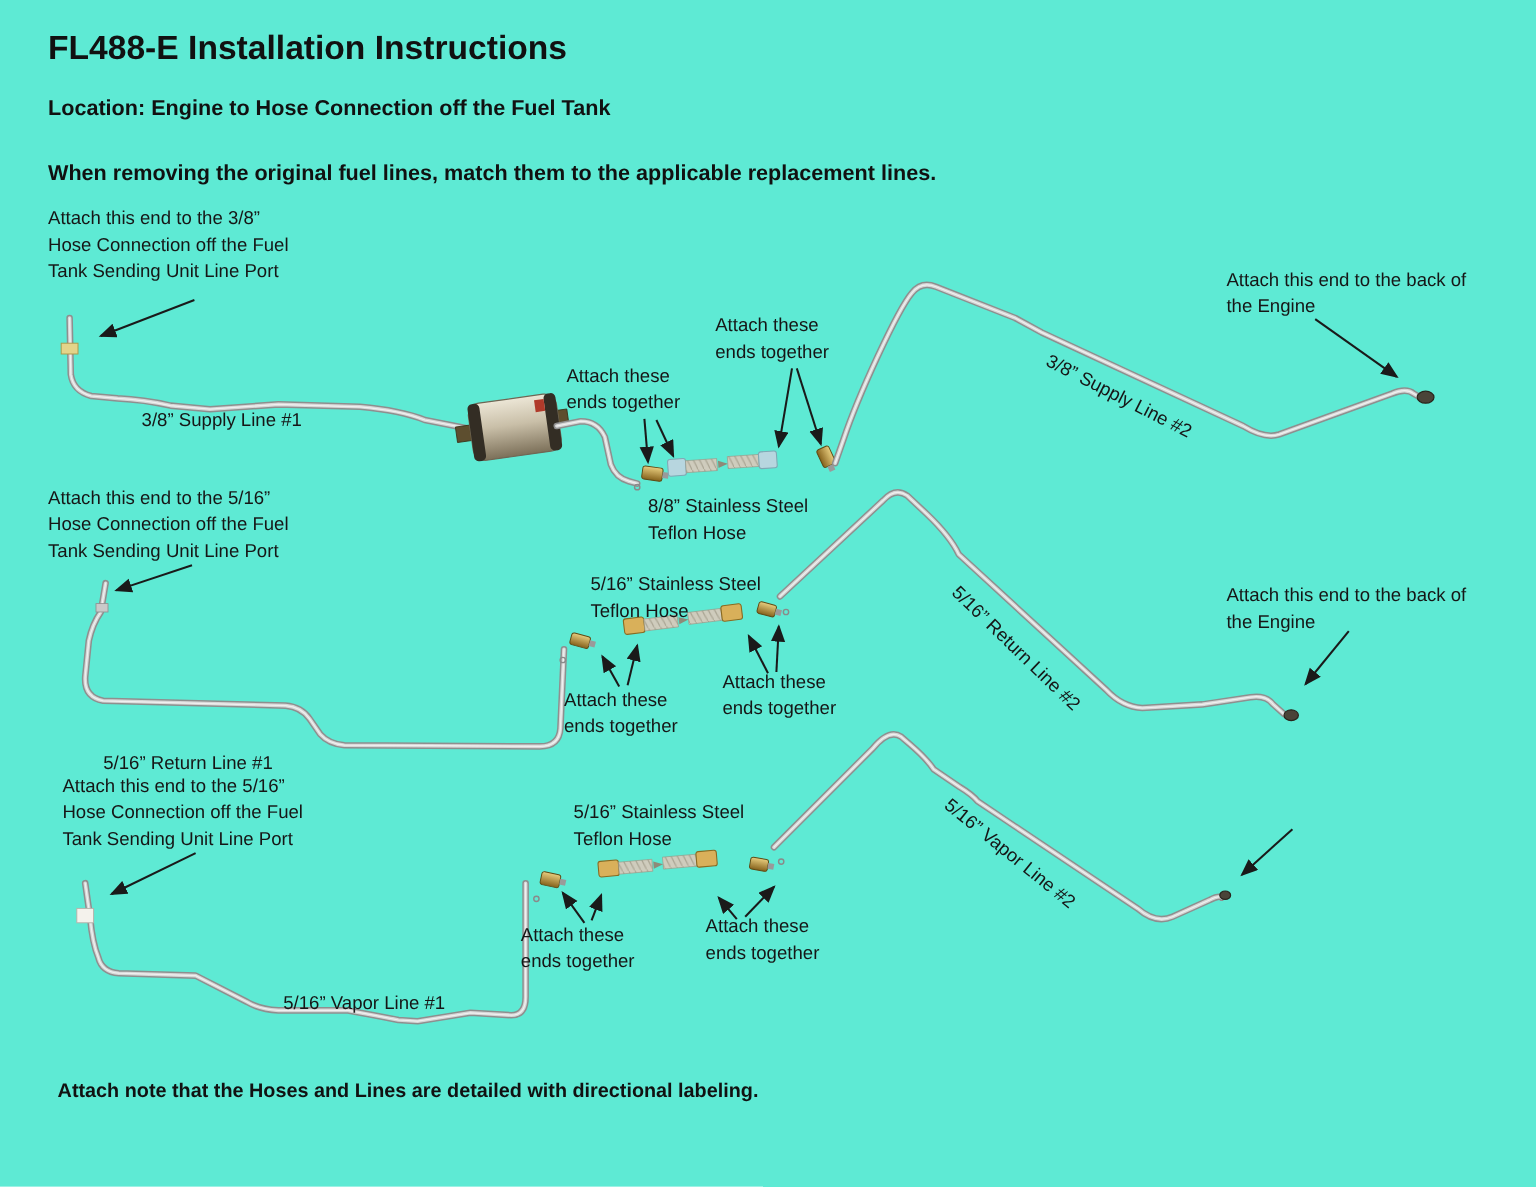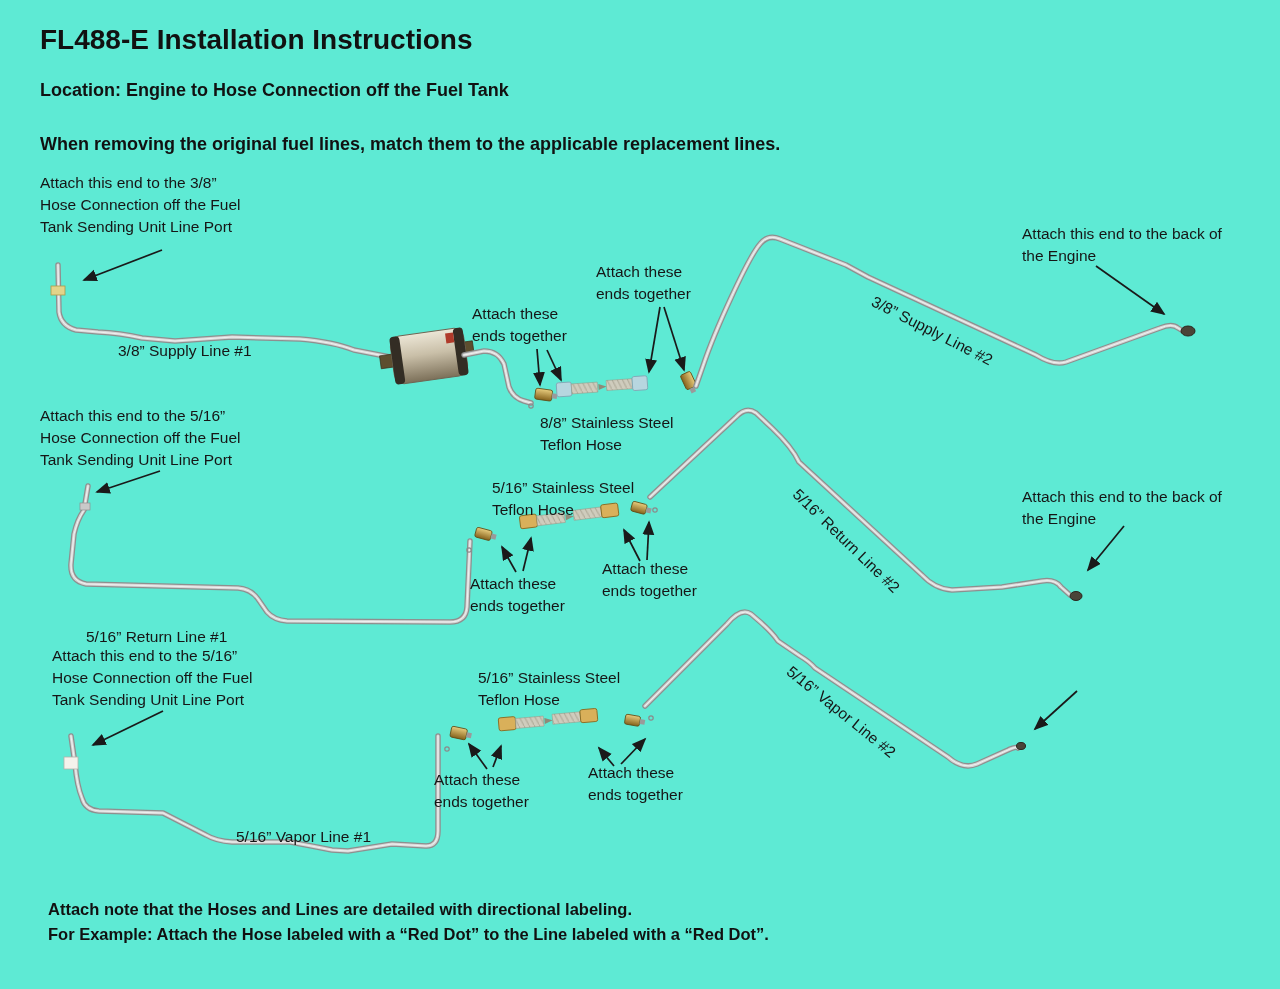--- a/index.html
+++ b/index.html
@@ -213,15 +213,14 @@
   <div class="lbl" style="left:236px; top:826px;">5/16” Vapor Line #1</div>
   <div class="lbl" style="left:478px; top:667px; width:175px;">5/16” Stainless Steel
 Teflon Hose</div>
   <div class="lbl c" style="left:434px; top:769px; width:110px;">Attach these
 ends together</div>
   <div class="lbl c" style="left:588px; top:762px; width:116px;">Attach these
 ends together</div>
   <div class="lbl rot" style="left:841px; top:712px; transform:translate(-50%,-50%) rotate(39deg);">5/16” Vapor Line #2</div>
 
   <div class="ftr" style="top:900px;">Attach note that the Hoses and Lines are detailed with directional labeling.</div>
-  <div class="ftr" style="top:925px;">For Example: Attach the Hose labeled with a “Red Dot” to the Line labeled with a “Red Dot”.</div>
 
 </div>
 
 </body></html>

